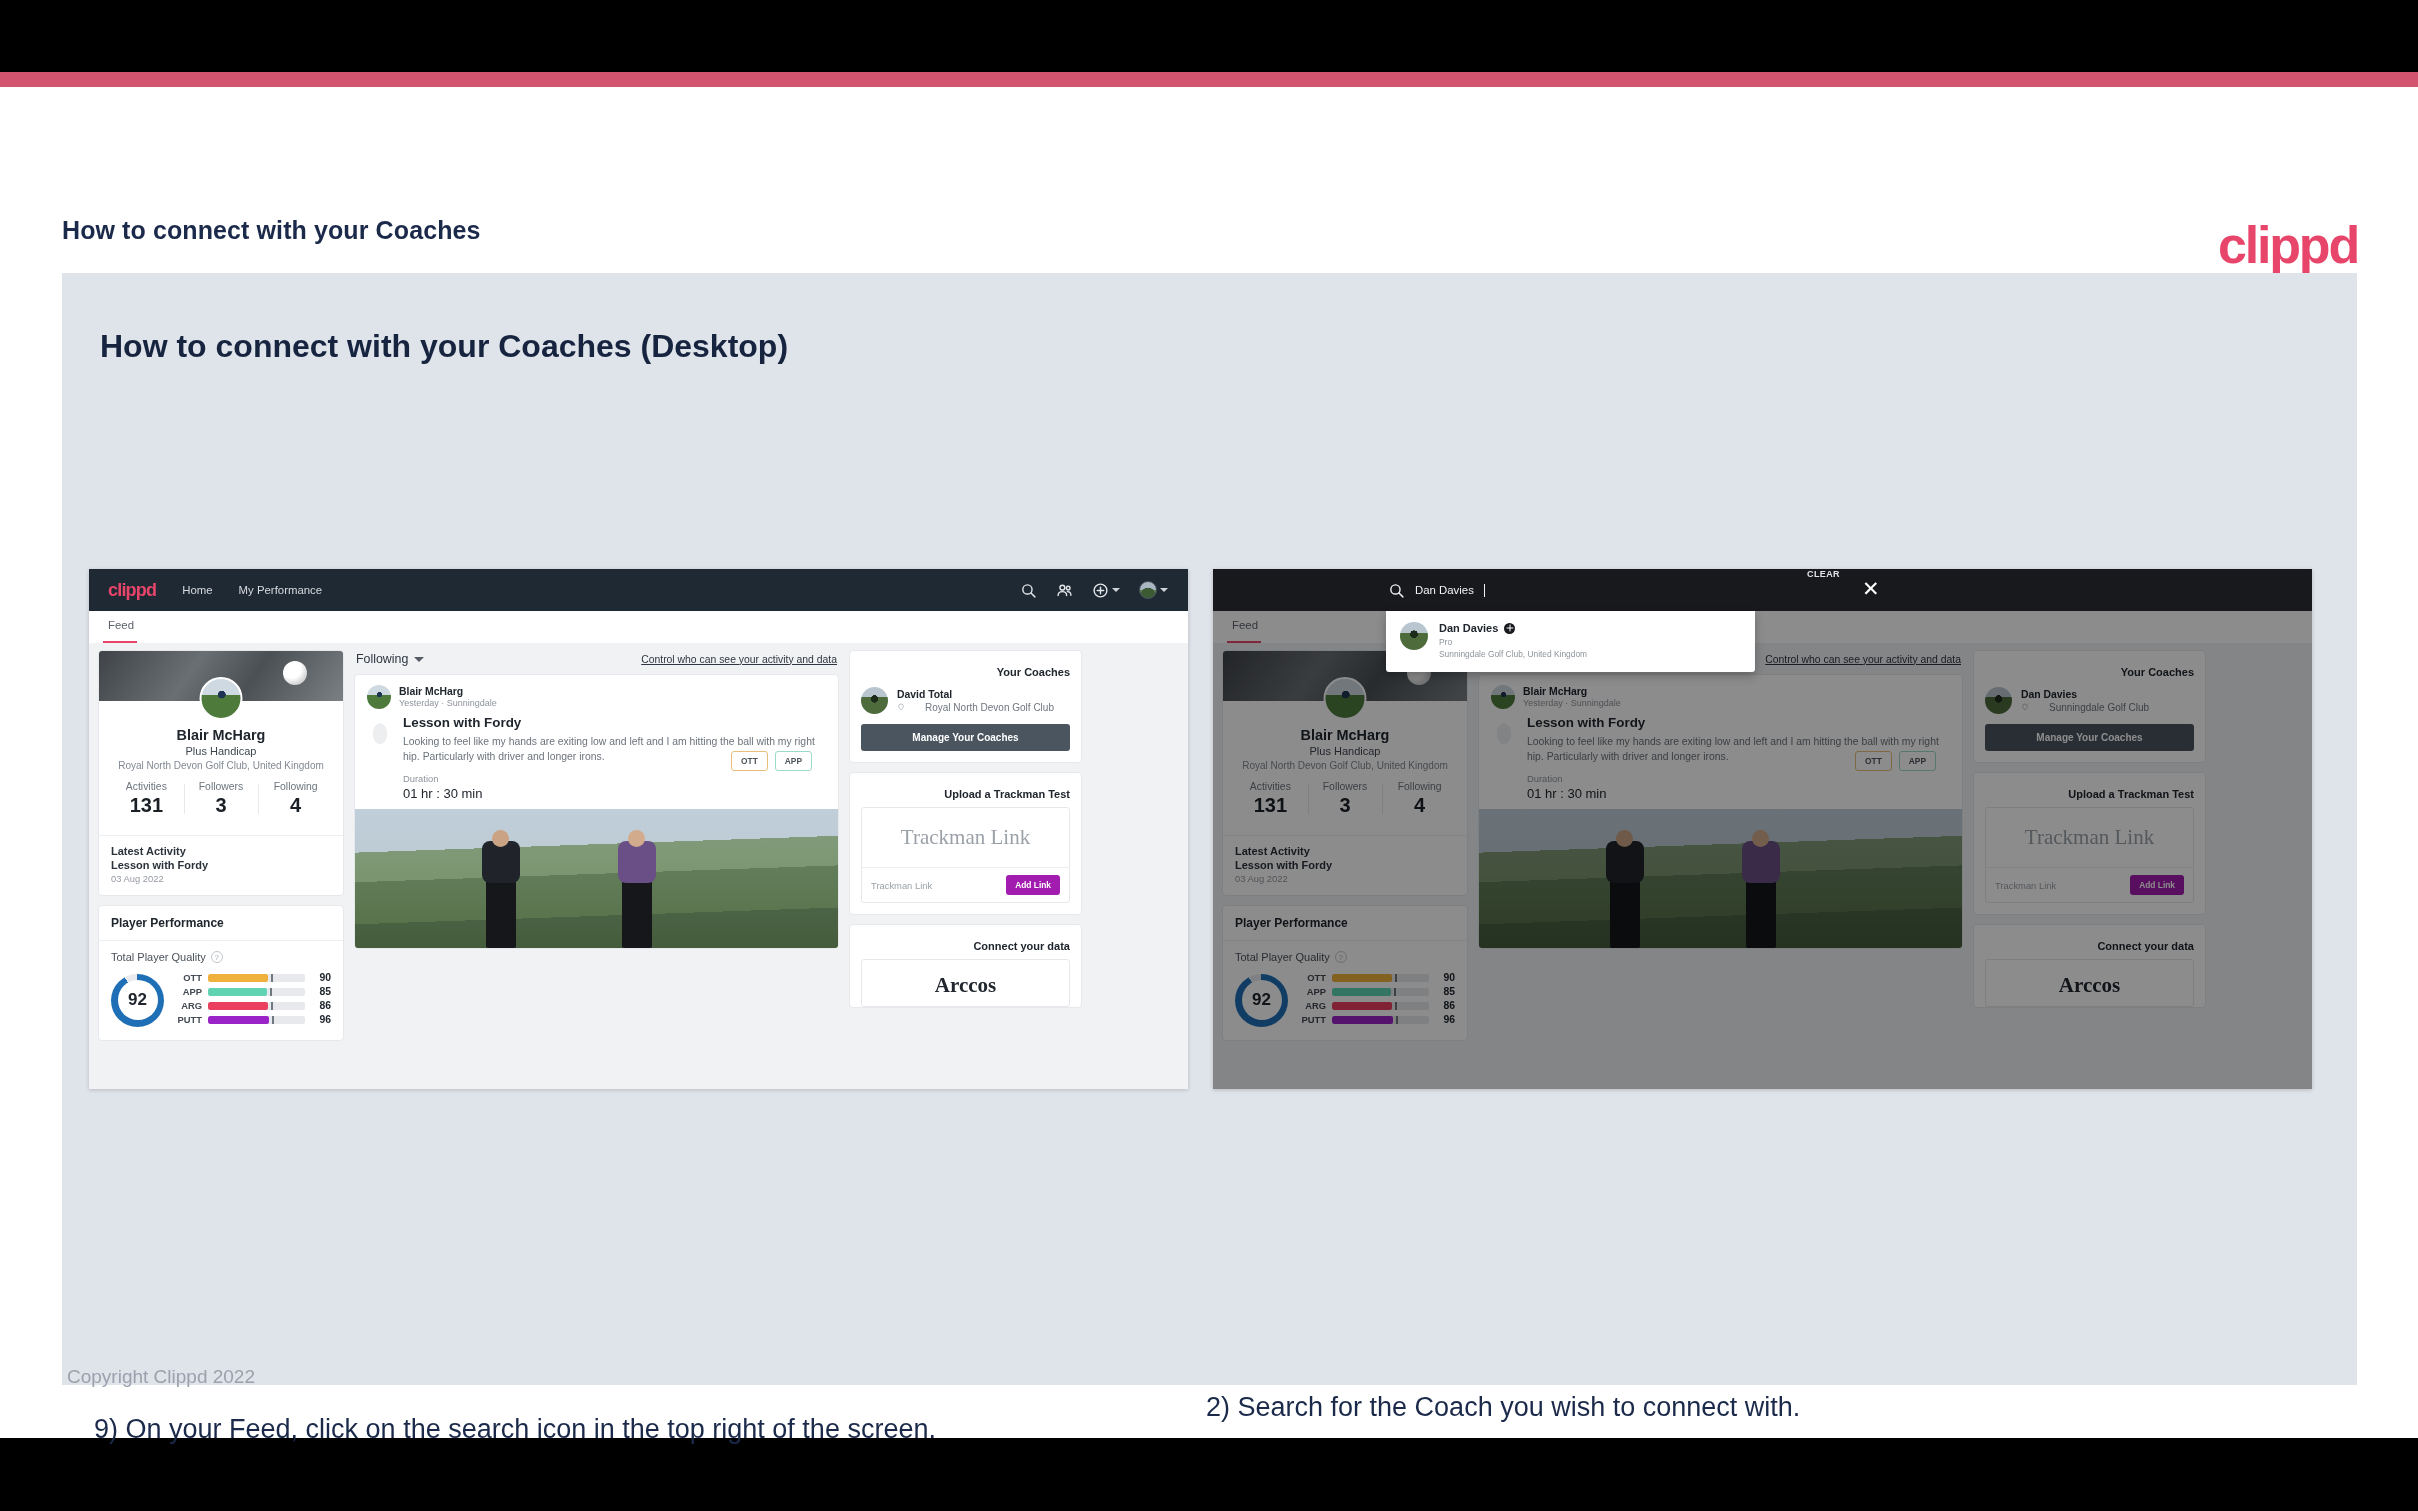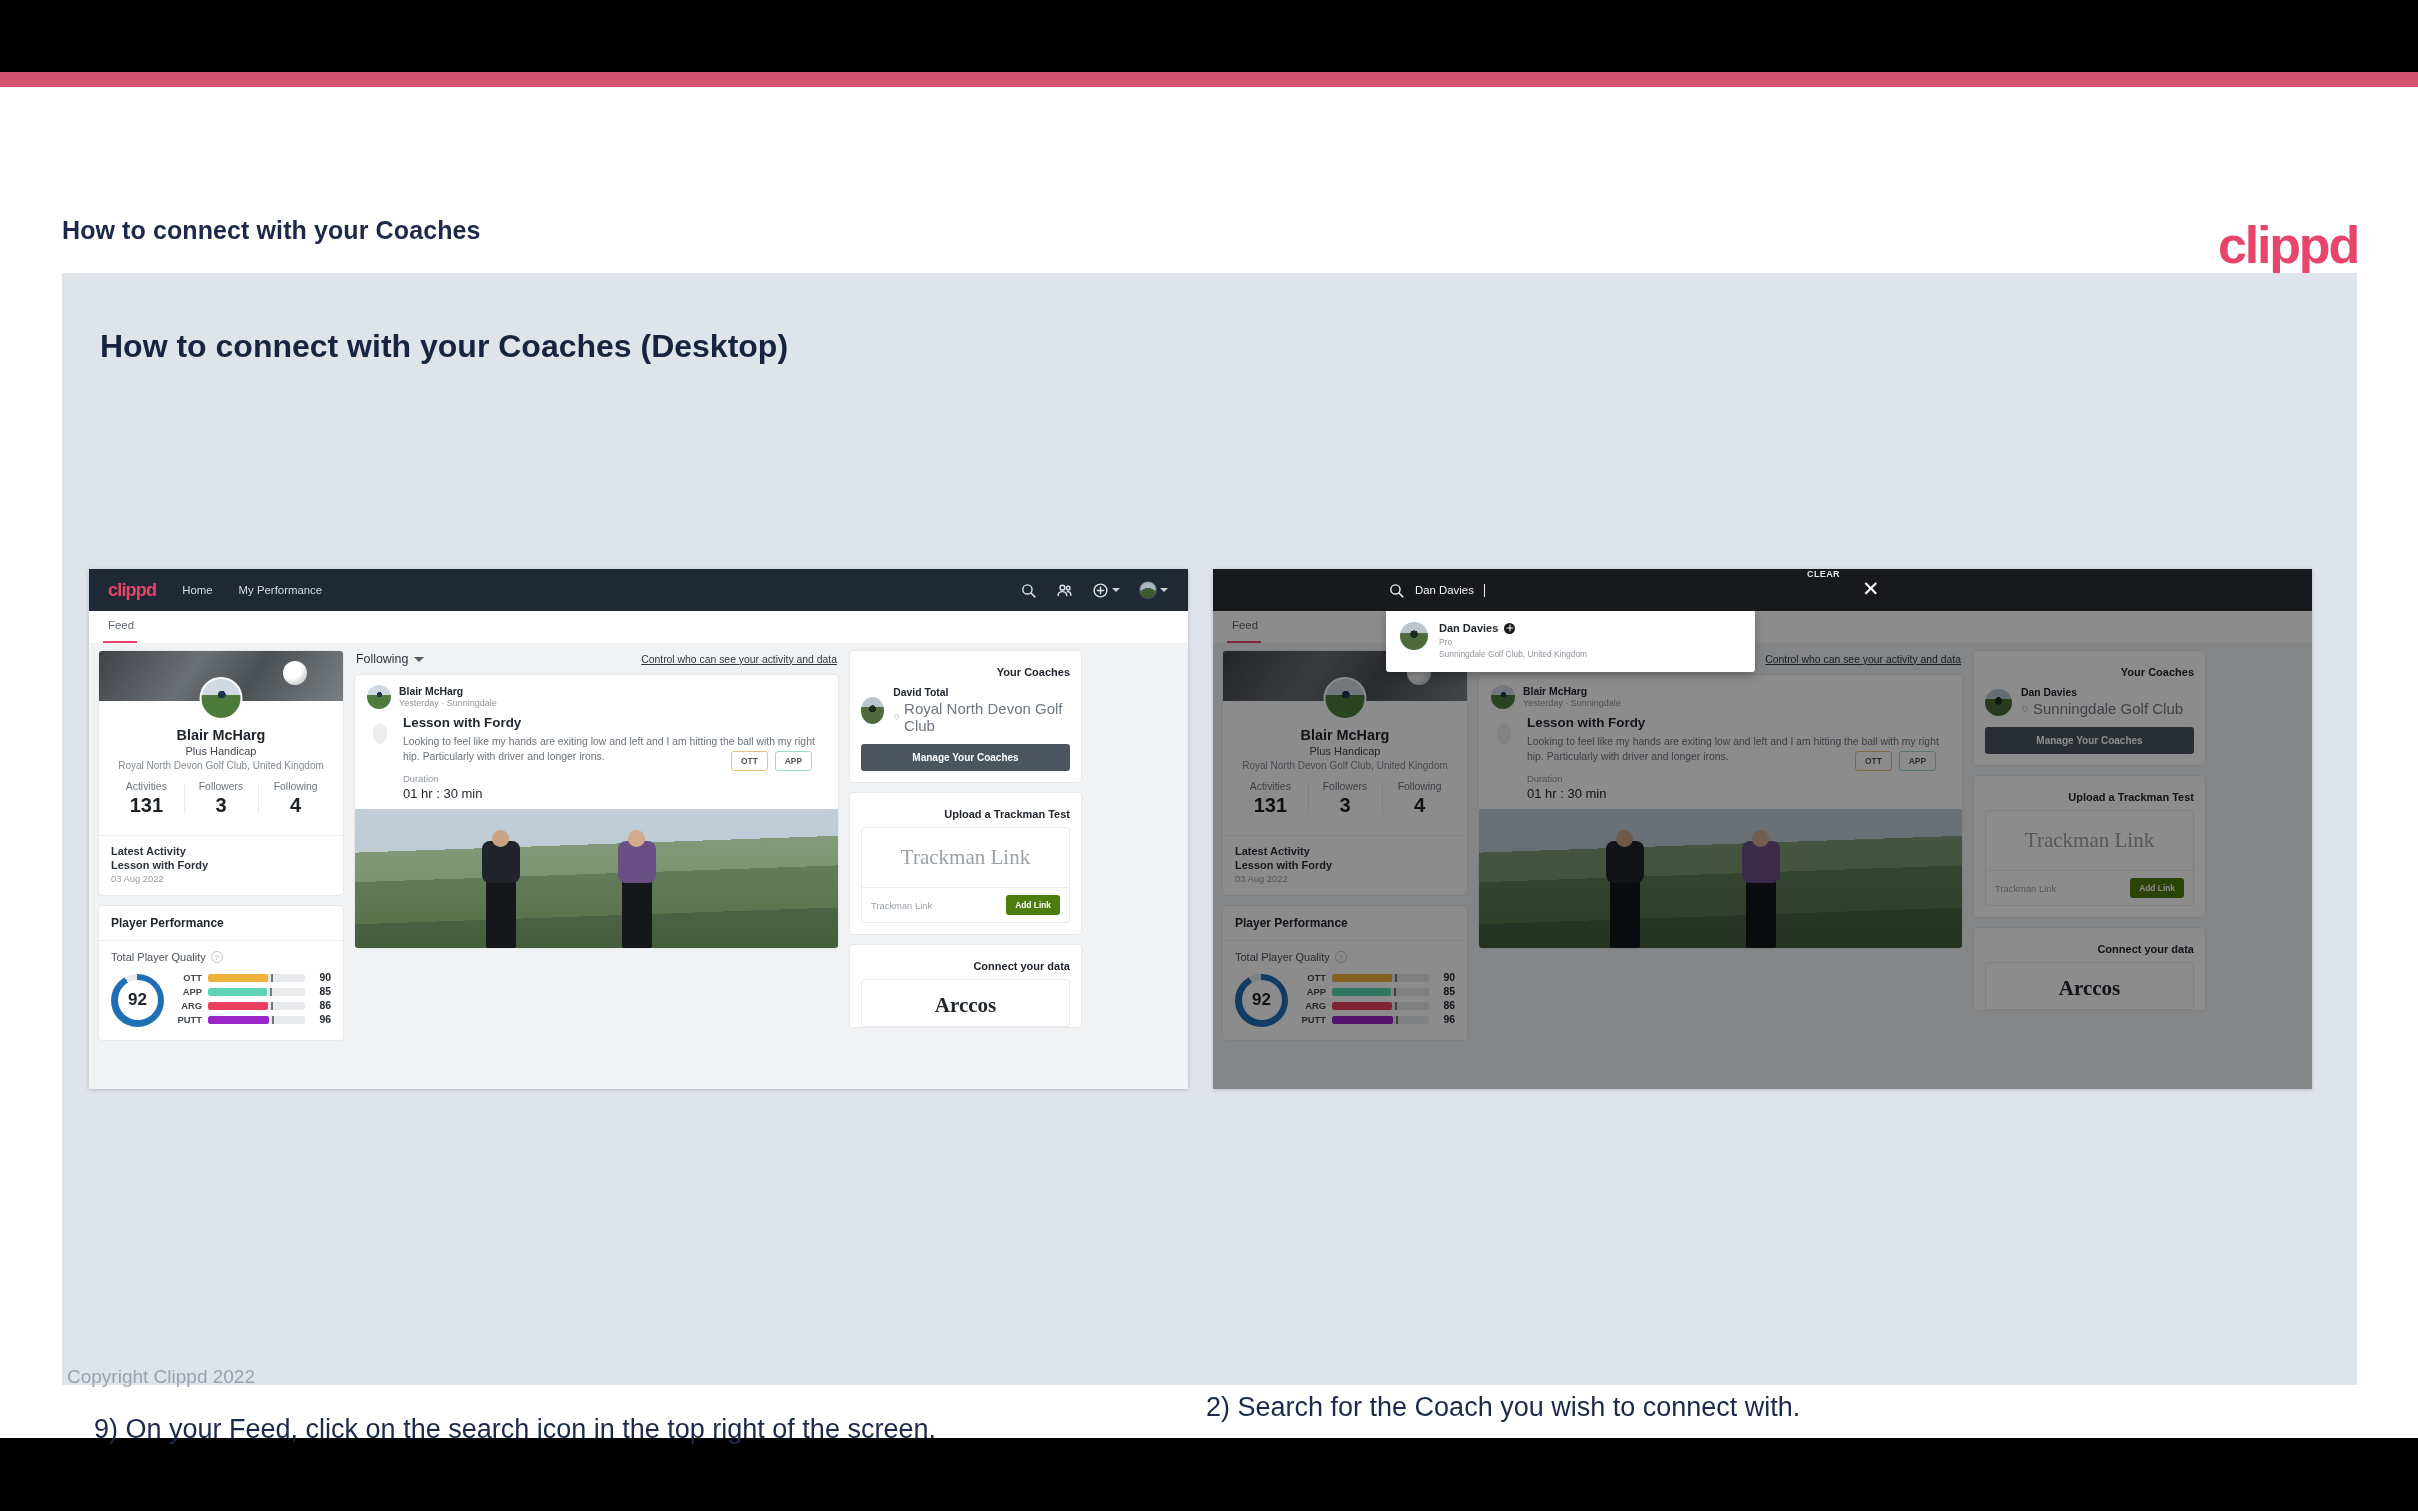--- a/index.html
+++ b/index.html
@@ -192,31 +192,31 @@
   .g-head { position:absolute; bottom:101px; left:20px; width:17px; height:17px; border-radius:50%; background:#caa384; }
   .g2 .g-top { background:#6a4f86; }
   .g2 .g-head { background:#d2ab8c; }
 
   
   .rc-head { padding:15px 11px 7px; font-size:11px; font-weight:700; color:#20262e;text-align:right; }
   .coach-row { display:flex; align-items:center; gap:9px; padding:2px 11px 10px; }
   .coach-av { width:27px;height:27px;border-radius:50%;
     background: radial-gradient(circle at 50% 44%, #1d2b1a 0 18%, transparent 19%), linear-gradient(#b9c6cf 0 38%, #4e6b3c 38% 100%); }
   .coach-name { font-size:10.4px; font-weight:700; color:#20262e; }
-  .coach-club { font-size:15px; color:#6f767f; margin-top:2px; display:flex; align-items:center; gap:4px; }
+  .coach-club { font-size:10px; color:#6f767f; margin-top:2px; display:flex; align-items:center; gap:20px;text-align:right; }
   .pin { width:8px;height:8px; }
   .btn-dark {
     display:block; margin:0 11px 11px; padding:8px 0; text-align:center;
     background:#4a5560; color:#fff; font-size:10px; font-weight:700; border-radius:3px;
   }
   .tm-box { margin:0 11px 11px; border:1px solid #e6e8eb; border-radius:3px; }
   .tm-logo { text-align:center; padding:17px 0; font-family:"Liberation Serif", serif; font-size:21px; color:#9ba1a8; }
   .tm-foot { display:flex; align-items:center; justify-content:space-between; border-top:1px solid #eceef0; padding:7px 9px; }
   .tm-ph { font-size:9.4px; color:#9ba1a8; }
-  .btn-add { background:#4d7c0f; color:#fff; font-size:8.4px; font-weight:700; padding:5px 9px; border-radius:3px; }
+  .btn-add { background:#a21caf; color:#fff; font-size:8.4px; font-weight:700; padding:5px 9px; border-radius:3px; }
   .arccos { text-align:center; padding:13px 0 8px; font-family:"Liberation Serif", serif; font-size:21px; font-weight:700; color:#20262e; }
 
   
   .dim { position:absolute; left:0; top:0; right:0; bottom:0; background:rgba(0,0,0,.45); }
   .search-bar {
     position:absolute; left:0; top:0; width:100%; height:42px; background:#17191c;
     display:flex; align-items:center;
   }
   .search-field {
     position:absolute; left:175px; top:0; width:366px; height:42px;

